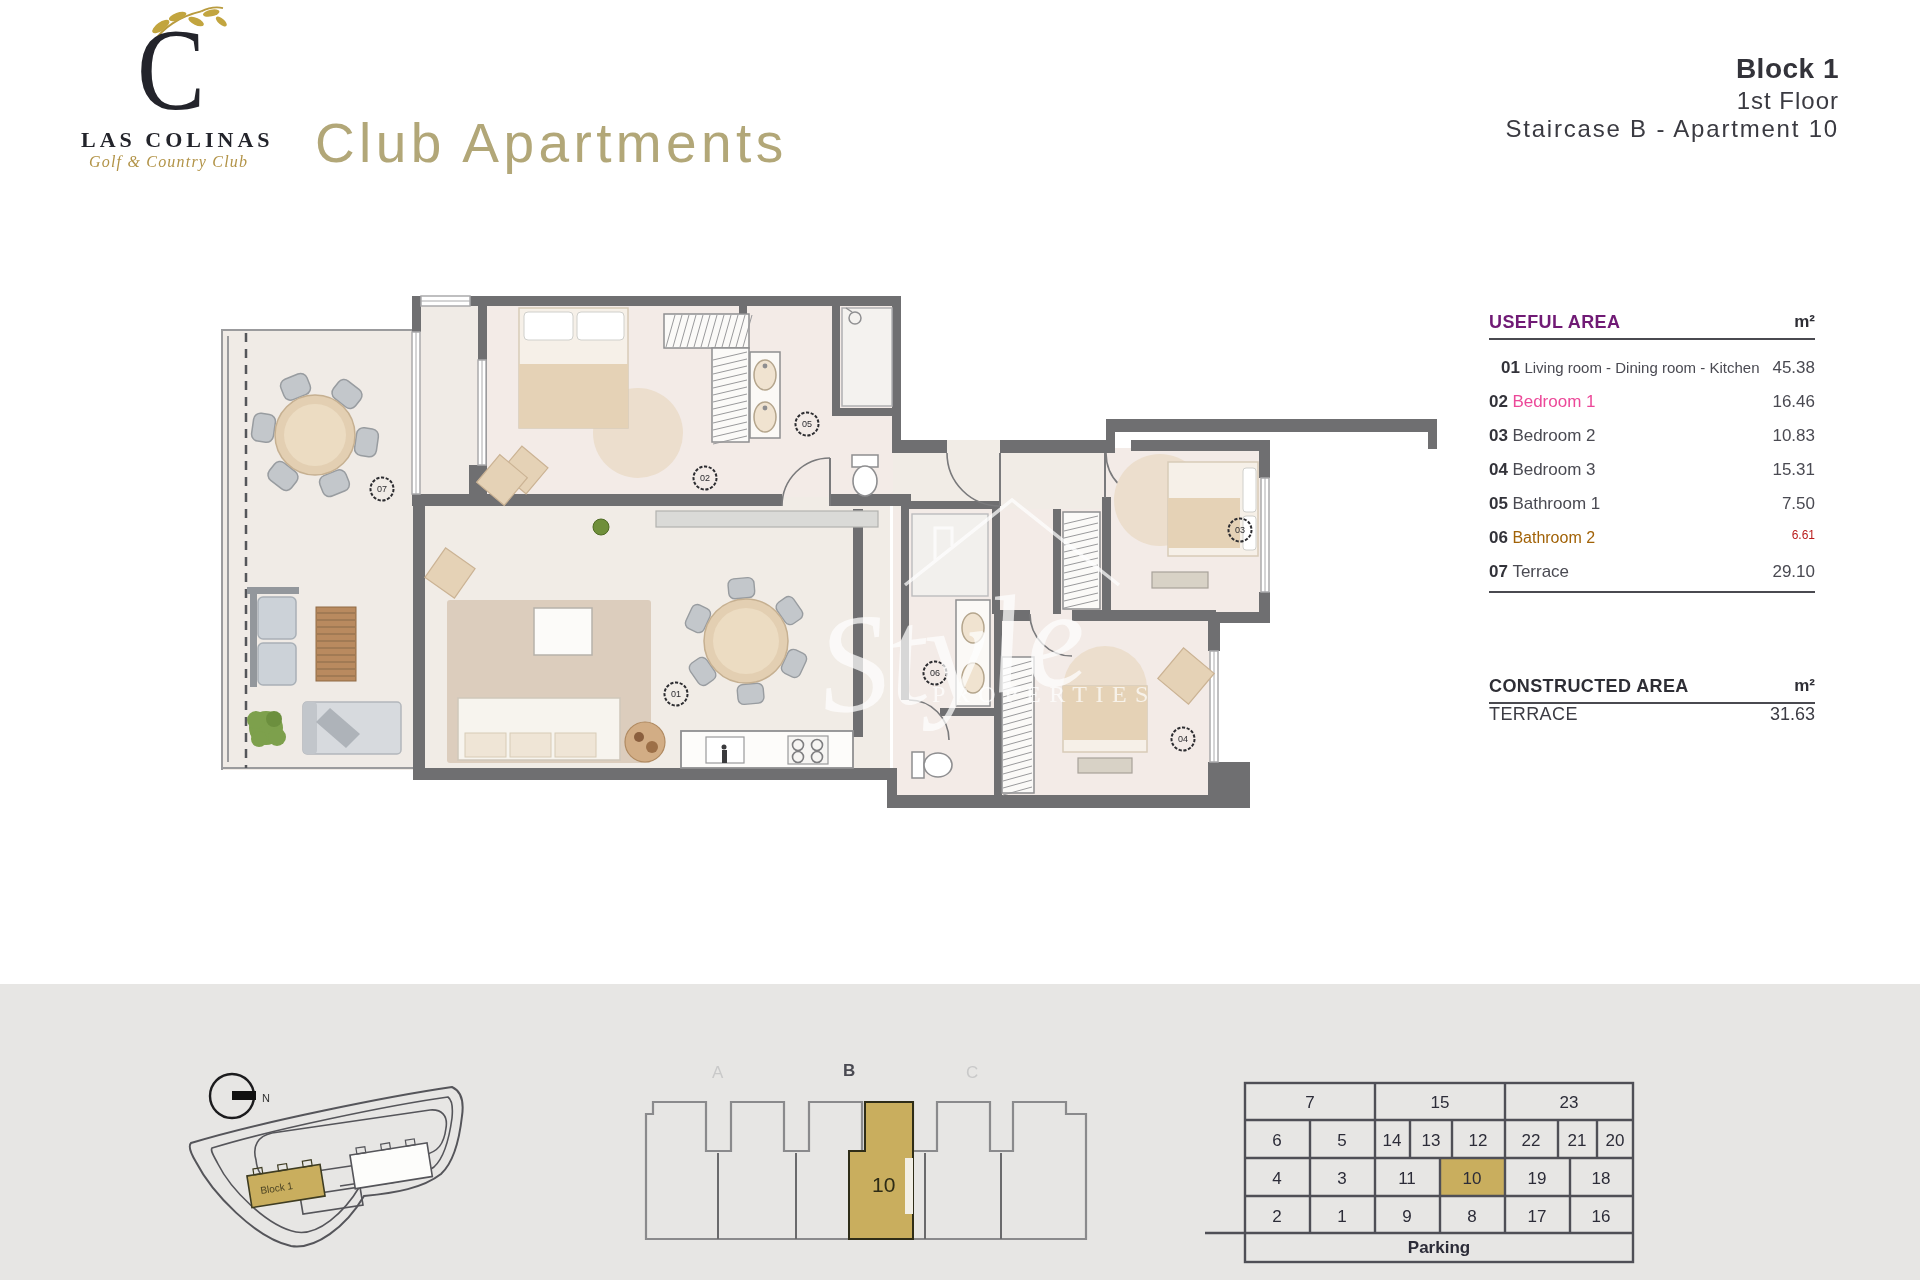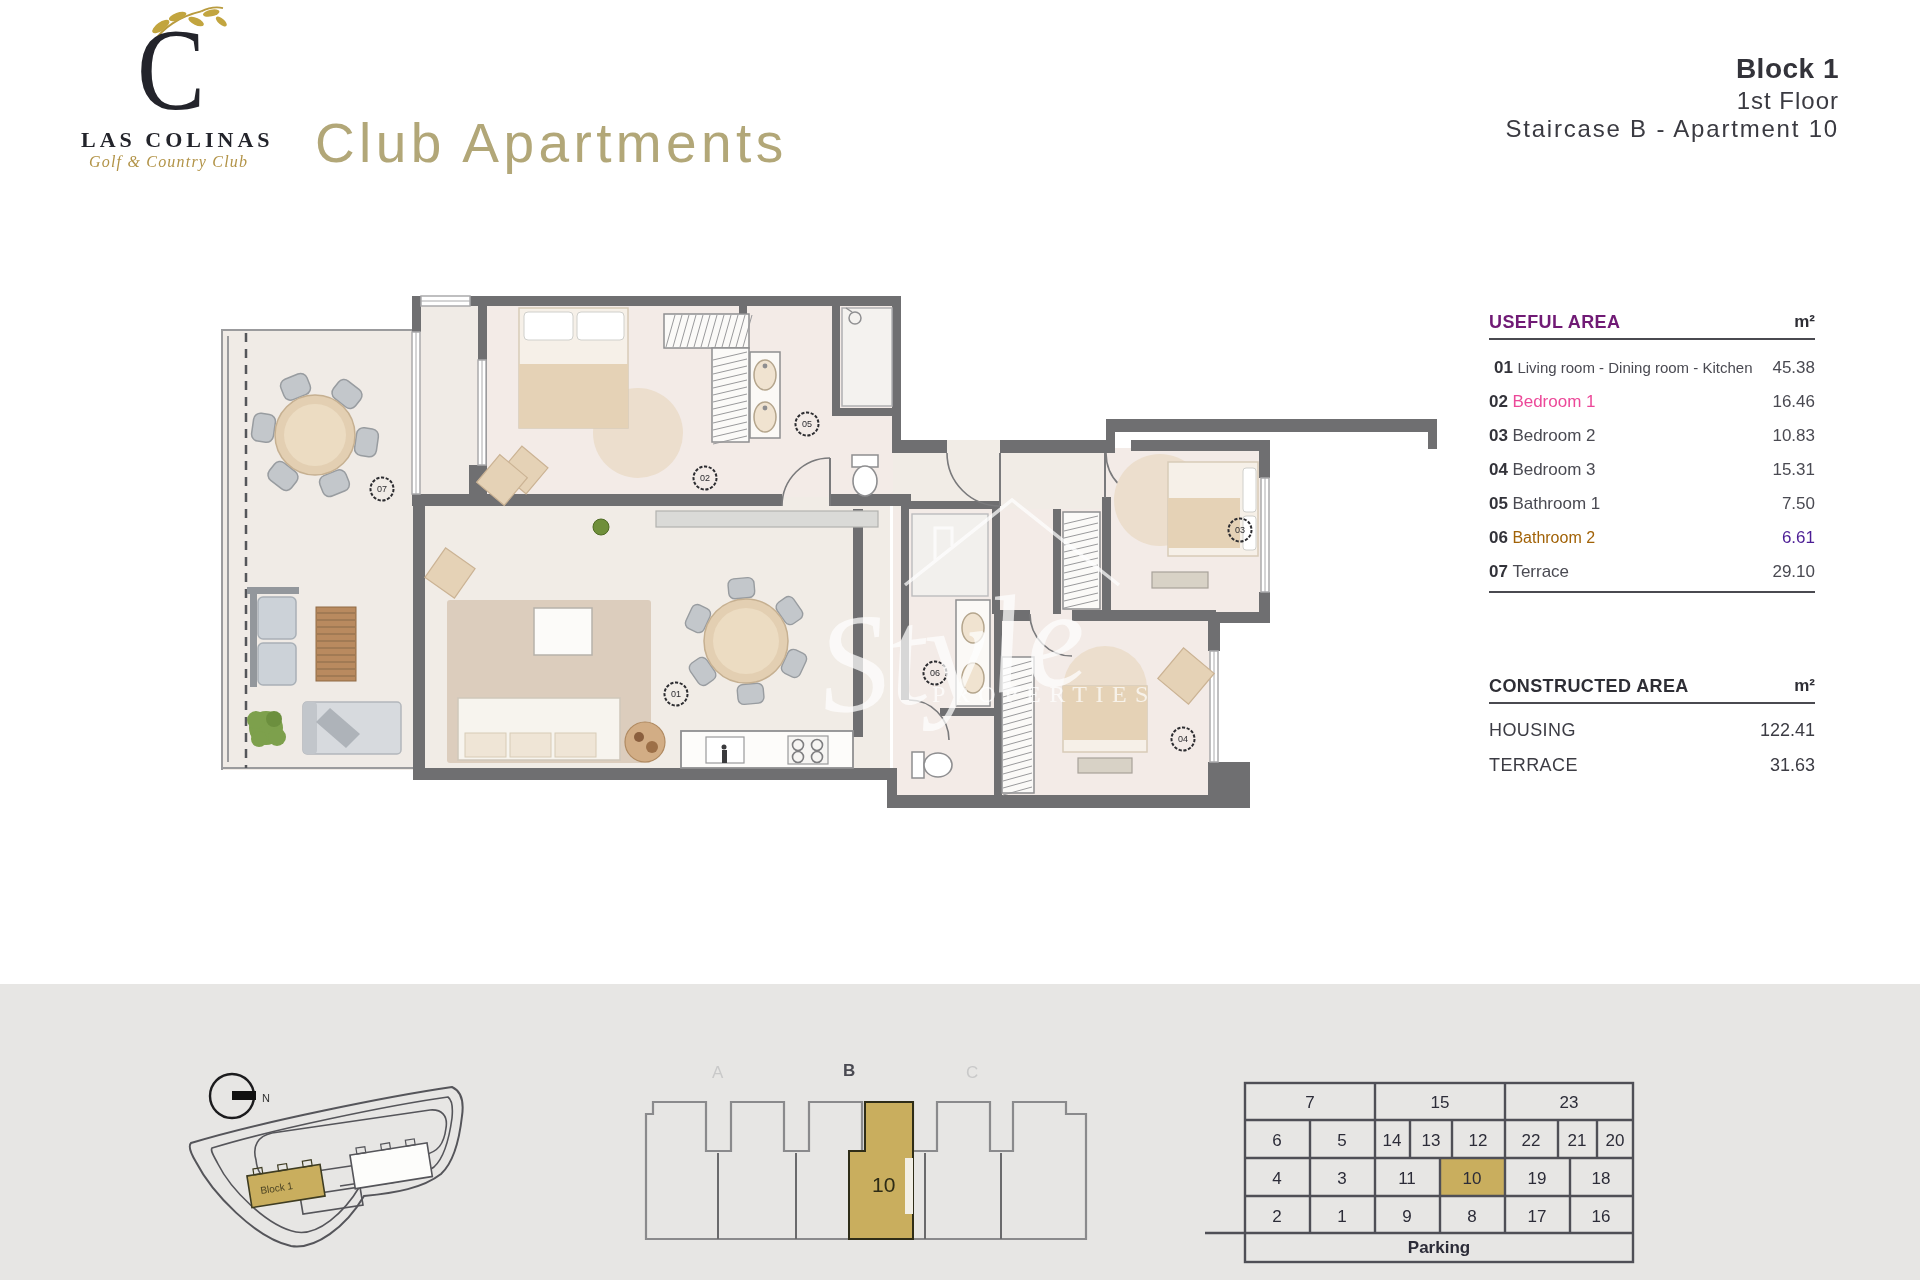--- a/index.html
+++ b/index.html
@@ -581,44 +581,40 @@
 
 <div class="abs" style="left:1489px;top:312px;width:326px;color:#3c3c44">
 
   <div style="position:relative;height:26px">
     <span style="font-size:18px;font-weight:bold;letter-spacing:.4px;color:#701a75">USEFUL AREA</span>
     <span style="position:absolute;right:0;top:0;font-size:17px;font-weight:bold;color:#2e2e35">m²</span>
   </div>
 
   <div style="height:2px;background:#4a4a50;margin-top:0"></div>
   <div id="rows" style="position:relative">
-    <div style="position:absolute;top:18px;left:5px;right:0;height:22px;white-space:nowrap"><span style="font-size:17px;font-weight:bold;color:#33333a">01</span> <span style="font-size:15px;color:#4a4a52">Living room - Dining room - Kitchen</span><span style="position:absolute;right:0;font-size:17px;color:#4a4a52">45.38</span></div>
+    <div style="position:absolute;top:18px;left:12px;right:0;height:22px;white-space:nowrap"><span style="font-size:17px;font-weight:bold;color:#33333a">01</span> <span style="font-size:15px;color:#4a4a52">Living room - Dining room - Kitchen</span><span style="position:absolute;right:0;font-size:17px;color:#4a4a52">45.38</span></div>
 <div style="position:absolute;top:52px;left:0;right:0;height:22px;white-space:nowrap"><span style="font-size:17px;font-weight:bold;color:#33333a">02</span> <span style="font-size:17px;color:#ec4899">Bedroom 1</span><span style="position:absolute;right:0;font-size:17px;color:#4a4a52">16.46</span></div>
 <div style="position:absolute;top:86px;left:0;right:0;height:22px;white-space:nowrap"><span style="font-size:17px;font-weight:bold;color:#33333a">03</span> <span style="font-size:17px;color:#4a4a52">Bedroom 2</span><span style="position:absolute;right:0;font-size:17px;color:#4a4a52">10.83</span></div>
 <div style="position:absolute;top:120px;left:0;right:0;height:22px;white-space:nowrap"><span style="font-size:17px;font-weight:bold;color:#33333a">04</span> <span style="font-size:17px;color:#4a4a52">Bedroom 3</span><span style="position:absolute;right:0;font-size:17px;color:#4a4a52">15.31</span></div>
 <div style="position:absolute;top:154px;left:0;right:0;height:22px;white-space:nowrap"><span style="font-size:17px;font-weight:bold;color:#33333a">05</span> <span style="font-size:17px;color:#4a4a52">Bathroom 1</span><span style="position:absolute;right:0;font-size:17px;color:#4a4a52">7.50</span></div>
-<div style="position:absolute;top:188px;left:0;right:0;height:22px;white-space:nowrap"><span style="font-size:17px;font-weight:bold;color:#33333a">06</span> <span style="font-size:16px;color:#a16207">Bathroom 2</span><span style="position:absolute;right:0;font-size:17px;color:#4c1d95">6.61</span></div>
+<div style="position:absolute;top:188px;left:0;right:0;height:22px;white-space:nowrap"><span style="font-size:17px;font-weight:bold;color:#33333a">06</span> <span style="font-size:16px;color:#a16207">Bathroom 2</span><span style="position:absolute;right:0;font-size:12px;color:#b91c1c">6.61</span></div>
 <div style="position:absolute;top:222px;left:0;right:0;height:22px;white-space:nowrap"><span style="font-size:17px;font-weight:bold;color:#33333a">07</span> <span style="font-size:17px;color:#4a4a52">Terrace</span><span style="position:absolute;right:0;font-size:17px;color:#4a4a52">29.10</span></div>
 
   </div>
 
   <div style="height:2px;background:#4a4a50;position:absolute;top:279px;left:0;right:0"></div>
 </div>
 
 <div class="abs" style="left:1489px;top:676px;width:326px;color:#3c3c44">
 
   <div style="position:relative;height:26px">
     <span style="font-size:18px;font-weight:bold;letter-spacing:.4px;color:#2e2e35">CONSTRUCTED AREA</span>
     <span style="position:absolute;right:0;top:0;font-size:17px;font-weight:bold;color:#2e2e35">m²</span>
   </div>
 
   <div style="height:2px;background:#4a4a50"></div>
 
-  <div style="position:relative;height:35px;margin-top:16px">
-    <span style="font-size:18px;letter-spacing:.4px">HOUSING</span>
-    <span style="position:absolute;right:0;font-size:18px">122.41</span>
-  </div>
 
   <div style="position:relative;height:35px">
     <span style="font-size:18px;letter-spacing:.4px">TERRACE</span>
     <span style="position:absolute;right:0;font-size:18px">31.63</span>
   </div>
 </div>
 
 </body></html>

